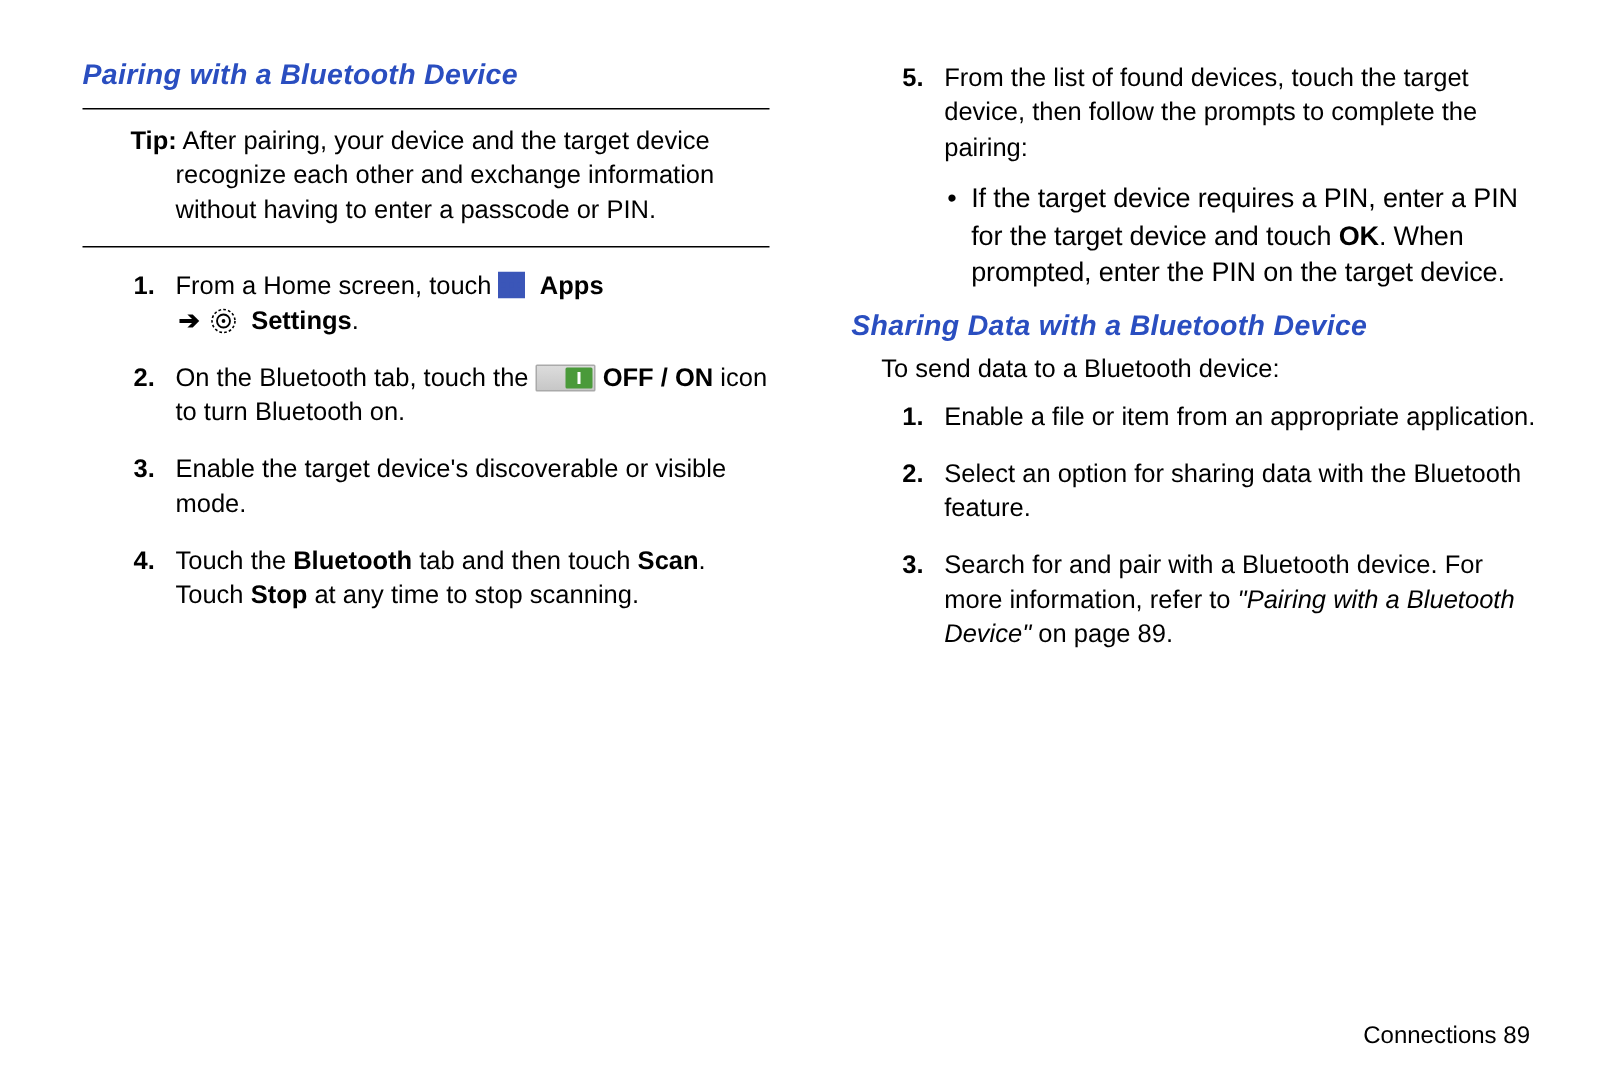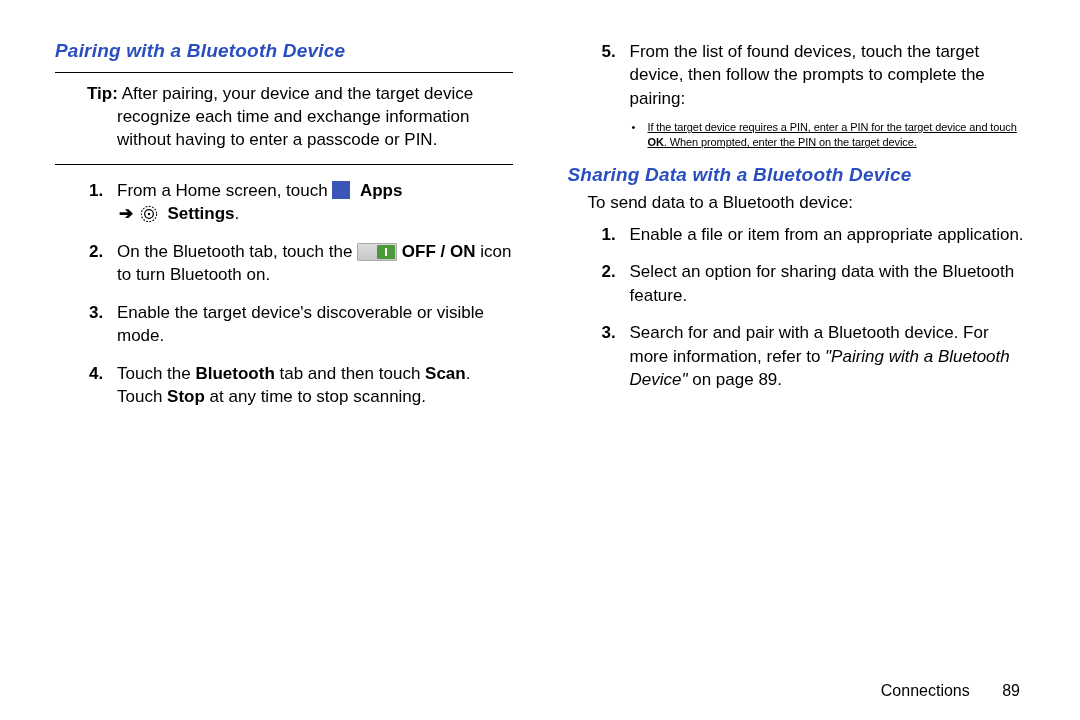--- a/index.html
+++ b/index.html
@@ -64,22 +64,21 @@
     list-style: none;
     padding: 0 0 0 18px;
     margin: 10px 0 0 0;
     font-family: Helvetica, Arial, sans-serif;
     font-stretch: condensed;
   }
   ul.sub > li {
     position: relative;
     margin-bottom: 12px;
     line-height: 1.35;
-    font-size: 11px;
-    text-decoration: underline;
+    font-size: 18px;
   }
   ul.sub > li::before {
     content: "•";
     position: absolute;
     left: -16px;
     top: 0;
   }
   .b { font-weight: bold; }
   .ital { font-style: italic; }
   .arrow { font-weight: bold; padding: 0 2px;}
@@ -122,36 +121,36 @@
     width:2px; height:8px;
     background:#fff;
     z-index:2;
   }
   .footer {
     position: absolute;
     bottom: 20px;
     right: 60px;
     font-size: 16px;
   }
-  .footer .pn { margin-left: 28px; }
+  .footer .pn { }
   .right-col-start ol.steps { margin-top: 0; }
   .condensed { font-family: "Arial Narrow", Arial, sans-serif; letter-spacing: -0.1px;}
 </style>
 </head>
 <body>
 
 <div class="page">
 
   <div class="col">
     <h2 class="section-head">Pairing with a Bluetooth Device</h2>
 
     <div class="rule-box">
       <div class="hang">
         <span class="b">Tip:</span>
-        <span>After pairing, your device and the target device recognize each time and exchange information without having to enter a passcode or PIN.</span>
+        <span>After pairing, your device and the target device recognize each other and exchange information without having to enter a passcode or PIN.</span>
       </div>
     </div>
 
     <ol class="steps">
       <li>
         <span class="num">1.</span>
         <span>From a Home screen, touch </span>
         <svg class="icon icon-apps" viewBox="0 0 18 18">
           <rect x="0" y="0" width="18" height="18" fill="#1b2e8a"></rect>
           <g fill="#ffffff">

